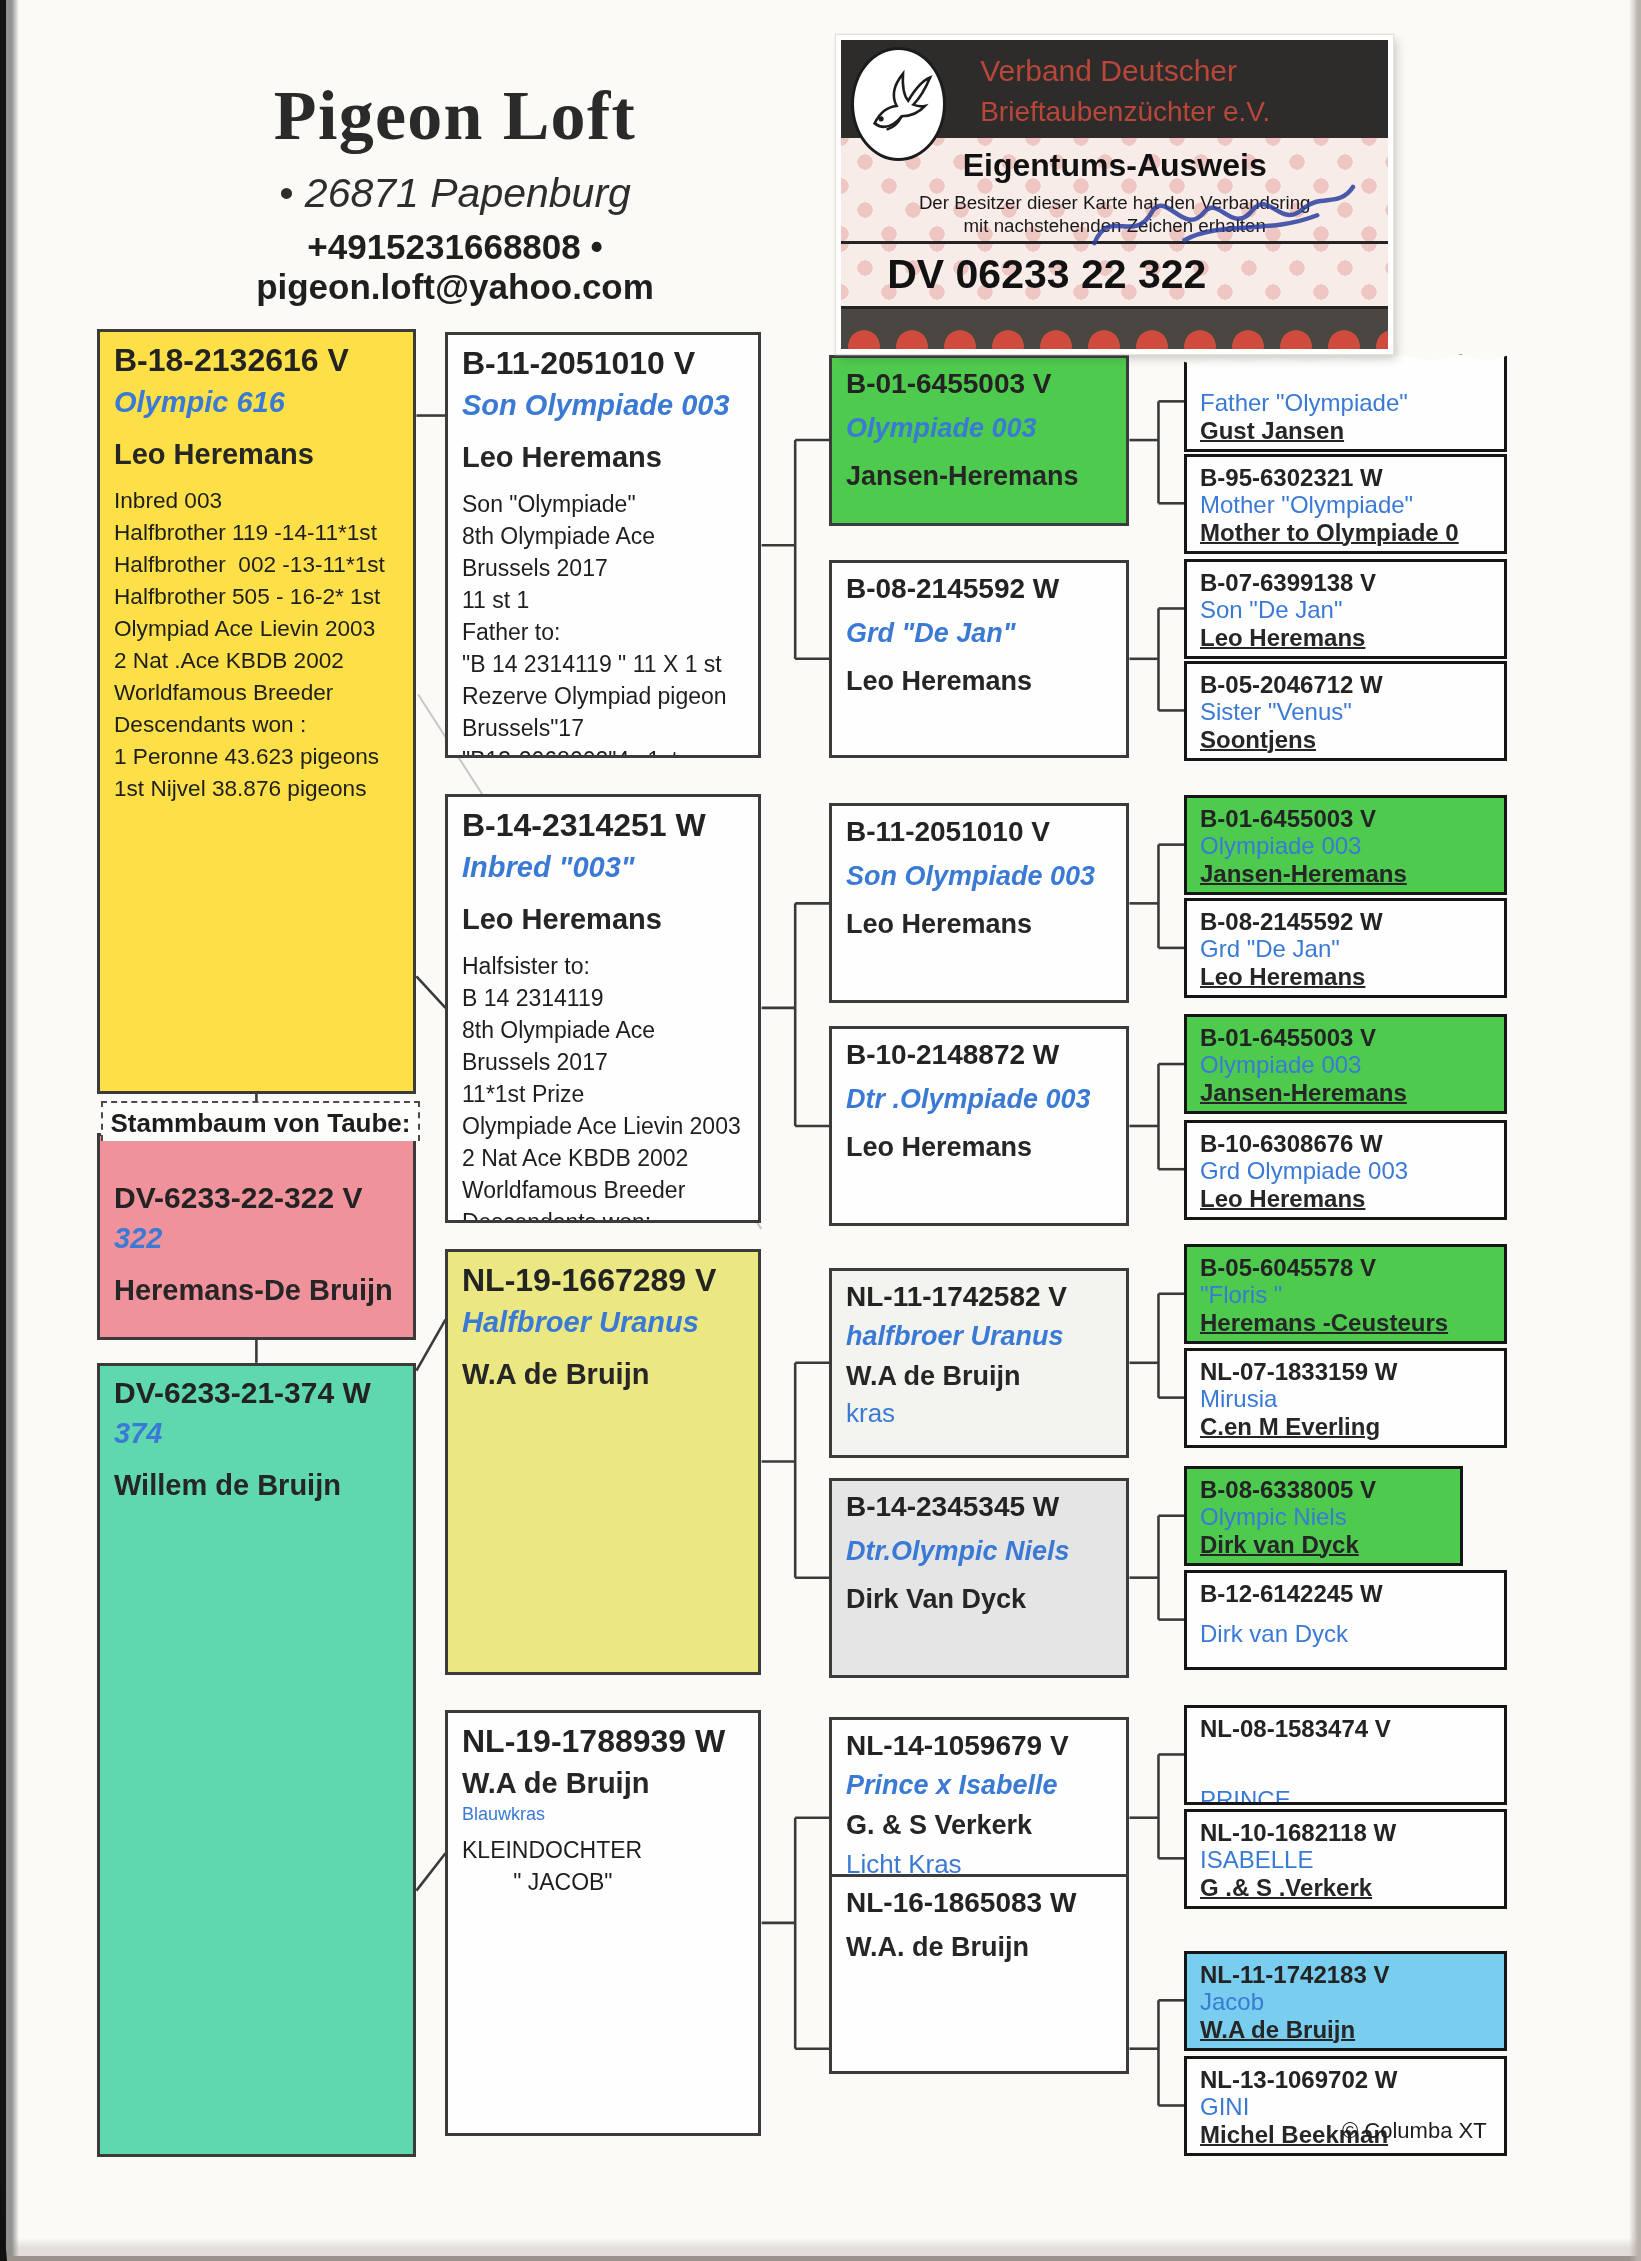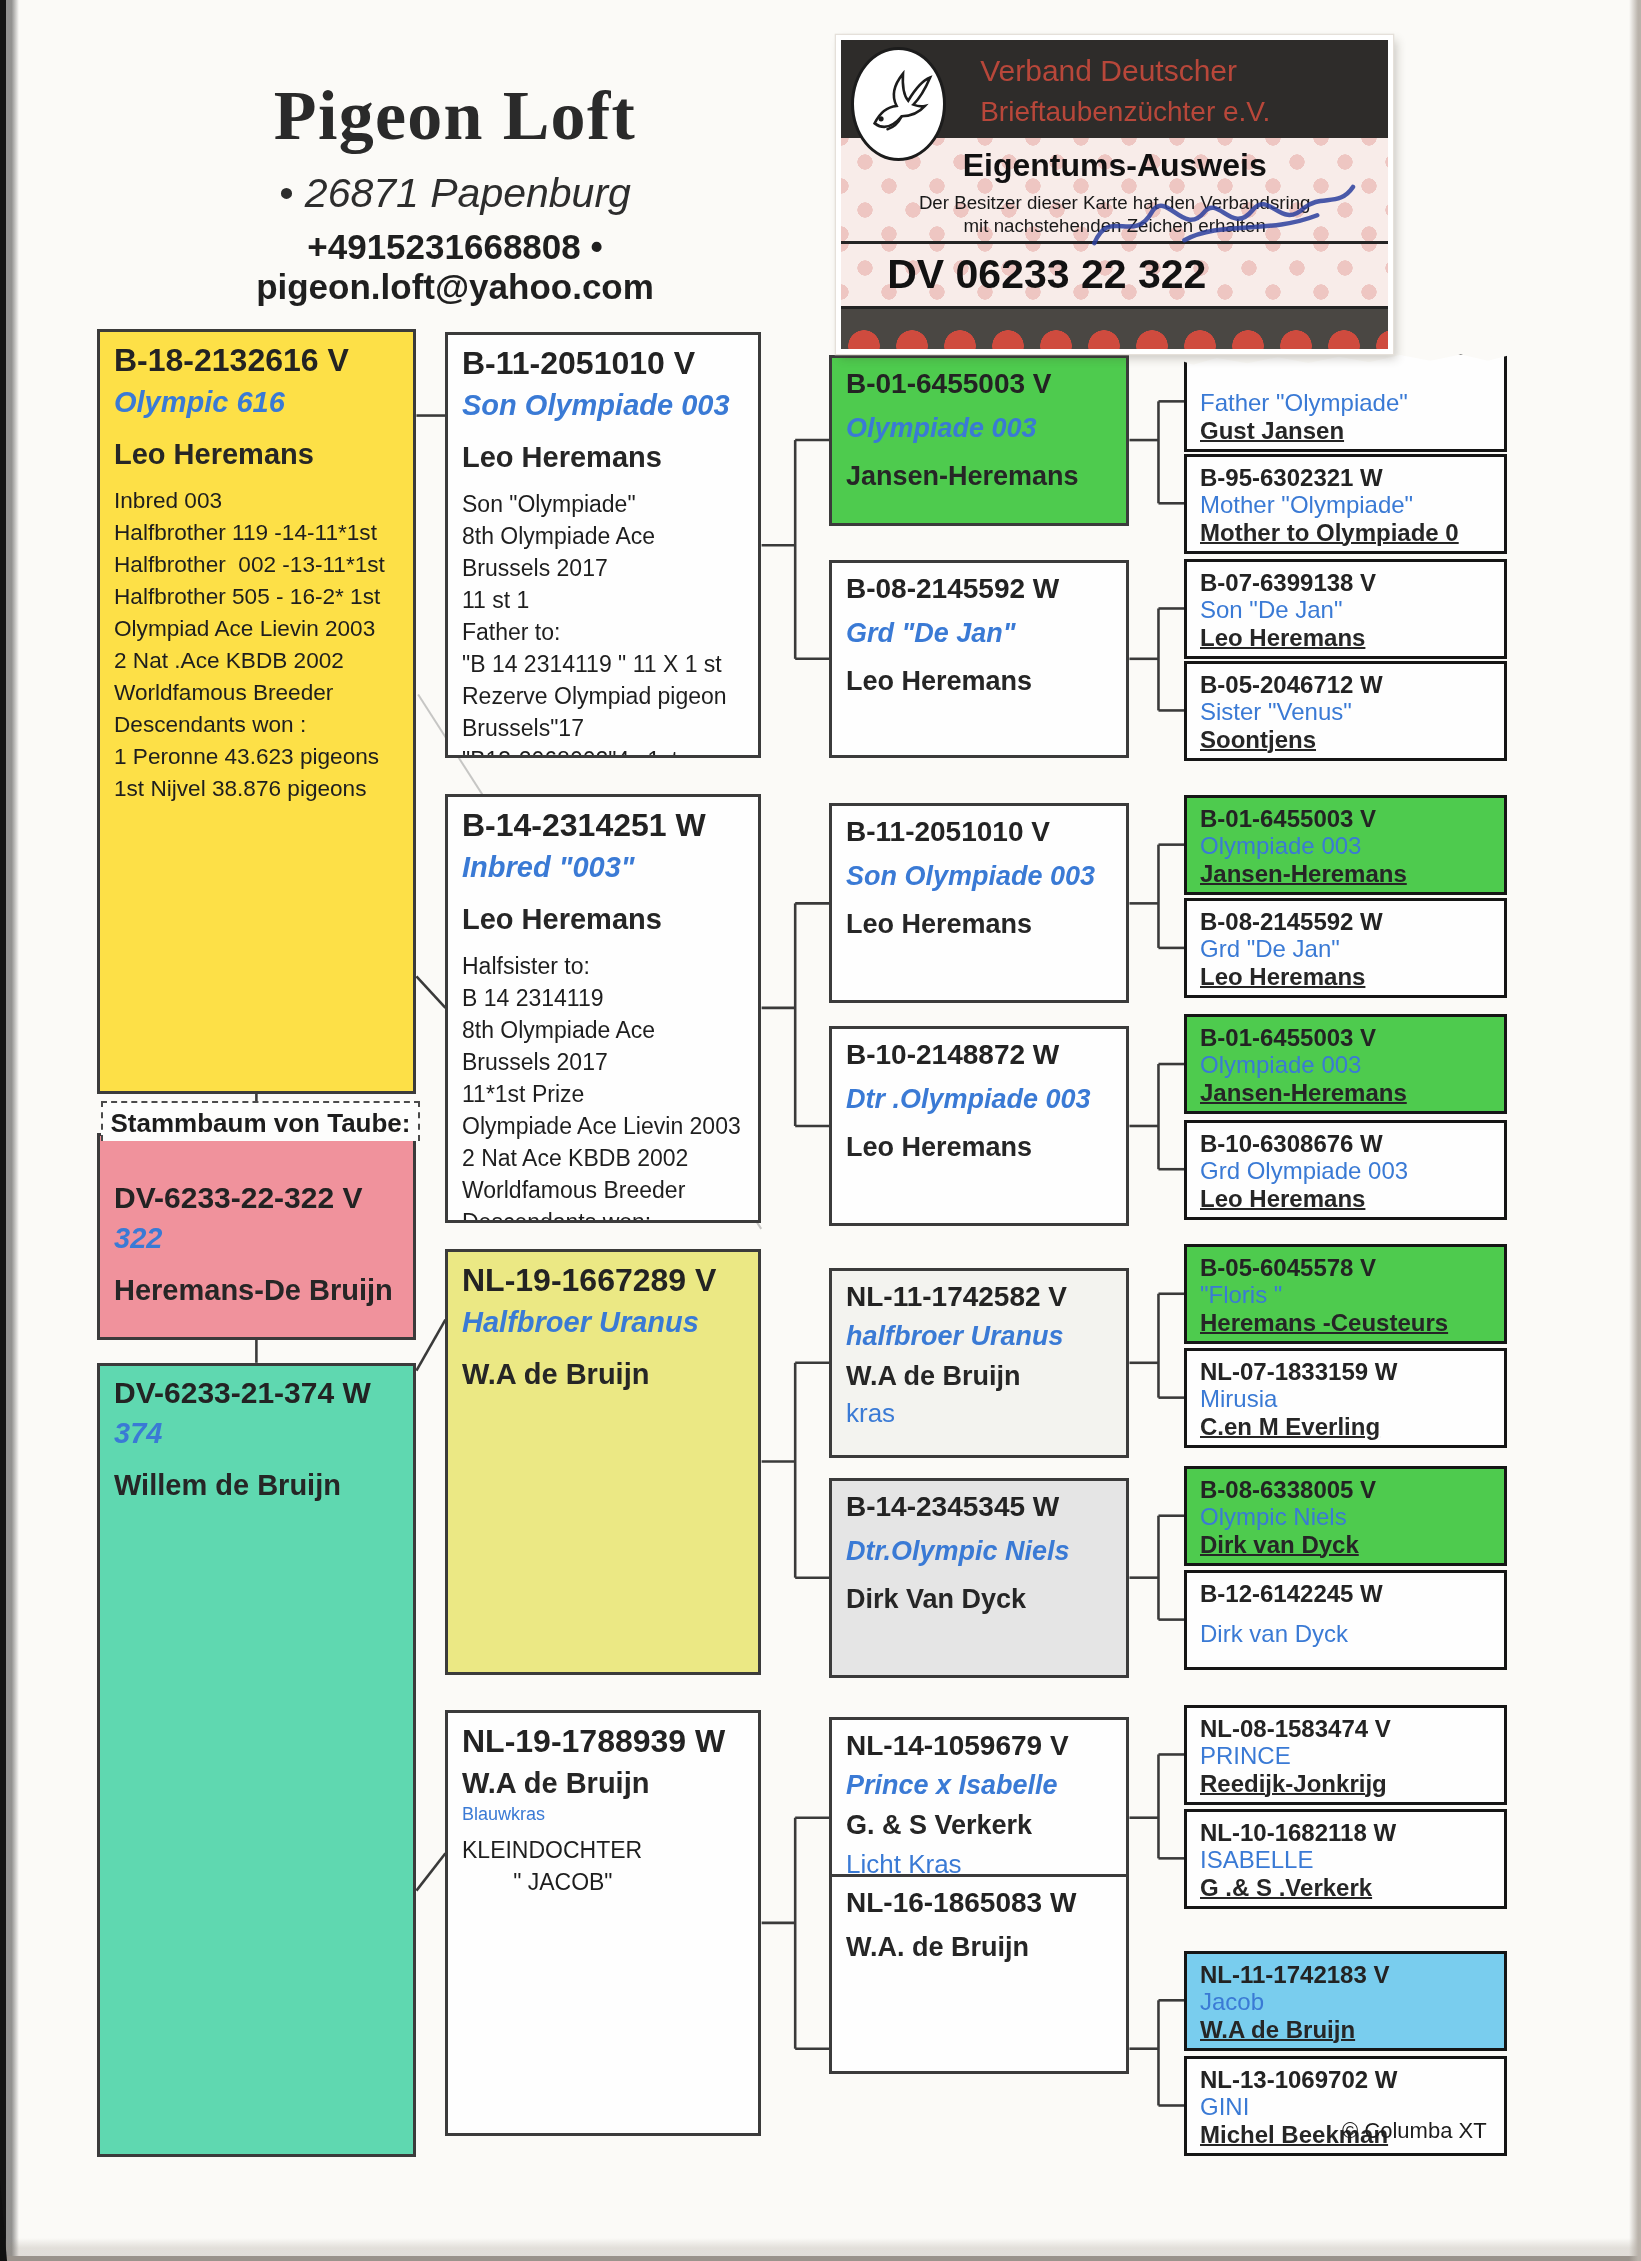--- a/index.html
+++ b/index.html
@@ -343,31 +343,31 @@
   <div class="pbox g4 bg-green" style="left:1184px;top:1244px;width:323px;height:100px;">
     <div class="ring">B-05-6045578 V</div>
     <div class="bluename">"Floris "</div>
     <div class="breeder">Heremans -Ceusteurs</div>
   </div>
   <div class="pbox g4" style="left:1184px;top:1348px;width:323px;height:100px;">
     <div class="ring">NL-07-1833159 W</div>
     <div class="bluename">Mirusia</div>
     <div class="breeder">C.en M Everling</div>
   </div>
-  <div class="pbox g4 bg-green" style="left:1184px;top:1466px;width:323px;height:100px;">
+  <div class="pbox g4 bg-green" style="left:1184px;top:1466px;width:279px;height:100px;">
     <div class="ring">B-08-6338005 V</div>
     <div class="bluename">Olympic Niels</div>
     <div class="breeder">Dirk van Dyck</div>
   </div>
   <div class="pbox g4 nounder" style="left:1184px;top:1570px;width:323px;height:100px;">
     <div class="ring">B-12-6142245 W</div>
     <div class="bluename">Dirk van Dyck</div>
     <div class="breeder"></div>
   </div>
-  <div class="pbox g4" style="left:1184px;top:1705px;width:323px;height:100px;">
+  <div class="pbox g4" style="left:1184px;top:1705px;width:323px;height:100px;gap:44px;">
     <div class="ring">NL-08-1583474 V</div>
     <div class="bluename">PRINCE</div>
     <div class="breeder">Reedijk-Jonkrijg</div>
   </div>
   <div class="pbox g4" style="left:1184px;top:1809px;width:323px;height:100px;">
     <div class="ring">NL-10-1682118 W</div>
     <div class="bluename">ISABELLE</div>
     <div class="breeder">G .&amp; S .Verkerk</div>
   </div>
   <div class="pbox g4 bg-blue" style="left:1184px;top:1951px;width:323px;height:100px;">

